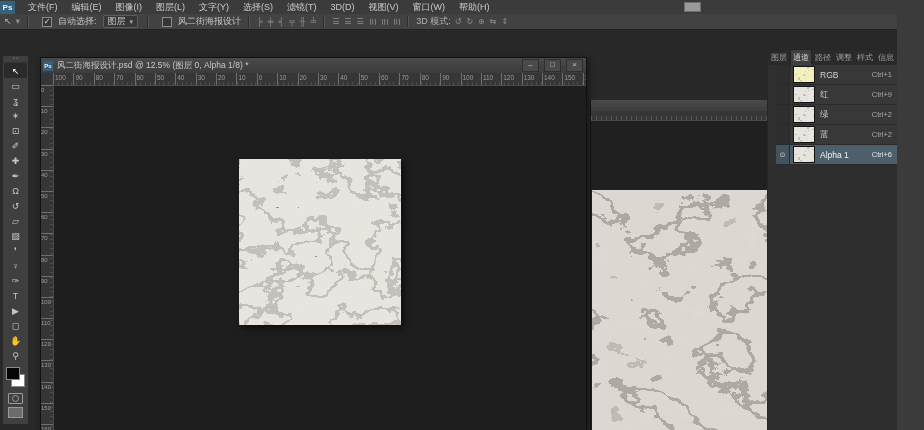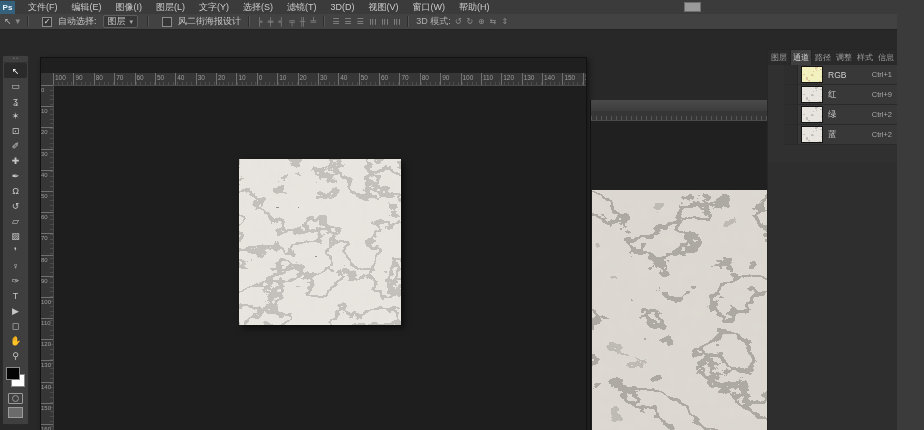--- a/index.html
+++ b/index.html
@@ -82,21 +82,21 @@
     background-size:100% 4px;background-position:0 5px;background-repeat:no-repeat;}
   #img2{position:absolute;left:1px;top:90px;width:185px;height:240px;}
 
   
   #channels{position:absolute;left:767px;top:49px;width:129px;height:381px;background:#303030;border:1px solid #262626;}
   #channels .tabbar{position:absolute;left:0;top:0;right:0;height:15px;background:#2a2a2a;display:flex;
     align-items:flex-end;font-size:8px;color:#9e9e9e;gap:1px;padding-left:1px;}
   .ptab{padding:2px 2px 2px;white-space:nowrap;cursor:default;}
   .ptab.active{background:#3f3f3f;color:#ddd;border:1px solid #242424;border-bottom:none;}
   .panel-menu{margin-left:auto;color:#8a8a8a;font-size:8px;padding:0 3px;}
-  #channels .rows{position:absolute;left:16px;top:15px;right:0;}
+  #channels .rows{position:absolute;left:8px;top:15px;right:0;}
   .ch-row{height:19px;display:flex;align-items:center;border-bottom:1px solid #2a2a2a;background:#383838;}
   .ch-row.selected{background:#4c5f6b;}
   .eye-cell{width:13px;height:19px;flex:none;background:#2e2e2e;border-right:1px solid #272727;
     display:flex;align-items:center;justify-content:center;color:#cfcfcf;font-size:7px;}
   .ch-row.selected .eye-cell{background:#43545f;}
   .eye-glyph{visibility:hidden;}
   .ch-row.visible .eye-glyph{visibility:visible;}
   .ch-thumb{width:20px;height:15px;flex:none;margin:0 5px 0 3px;border:1px solid #141414;overflow:hidden;}
   .ch-thumb svg{display:block;}
   .ch-thumb.tint{filter:sepia(.5) saturate(1.6) brightness(.95);}
@@ -249,20 +249,27 @@
         <span class="qm">
           <i></i>
         </span>
       </div>
     <div class="bottom-ico">
         <span class="sm"></span>
       </div>
   </div>
 
   <div id="doc1">
+    <div class="titlebar">
+      <span class="mini-logo">Ps</span>
+      <span class="title-text">风二街海报设计.psd @ 12.5% (图层 0, Alpha 1/8) *</span>
+      <span class="win-btn">–</span>
+      <span class="win-btn">□</span>
+      <span class="win-btn">×</span>
+    </div>
     <div class="corner"></div>
     <div class="hruler">
 
     <span class="hr-lab">100</span>
         <span class="hr-lab">90</span>
         <span class="hr-lab">80</span>
         <span class="hr-lab">70</span>
         <span class="hr-lab">60</span>
         <span class="hr-lab">50</span>
         <span class="hr-lab">40</span>
@@ -384,17 +391,29 @@
           </span>
           <span class="ch-thumb">
             <svg width="20" height="15" viewBox="0 0 80 60" preserveAspectRatio="none">
               <rect x="0" y="0" width="80" height="60" filter="url(#marbleA)"></rect>
             </svg>
           </span>
           <span class="ch-name">蓝</span>
           <span class="ch-short">Ctrl+2</span>
         </div>
 
+        <div class="ch-row selected visible">
+          <span class="eye-cell">
+            <span class="eye-glyph">⊙</span>
+          </span>
+          <span class="ch-thumb">
+            <svg width="20" height="15" viewBox="0 0 80 60" preserveAspectRatio="none">
+              <rect x="0" y="0" width="80" height="60" filter="url(#marbleA)"></rect>
+            </svg>
+          </span>
+          <span class="ch-name">Alpha 1</span>
+          <span class="ch-short">Ctrl+6</span>
+        </div>
       </div>
   </div>
 
   <div id="right-strip"></div>
 </div>
 
 </body></html>

